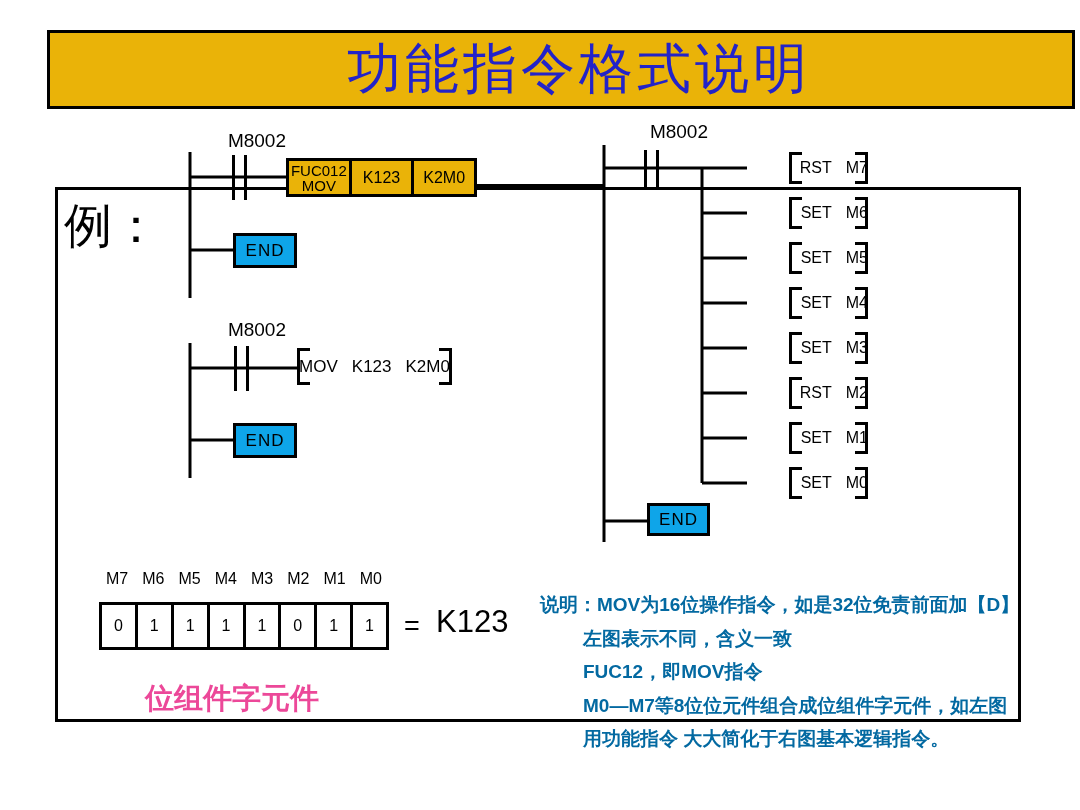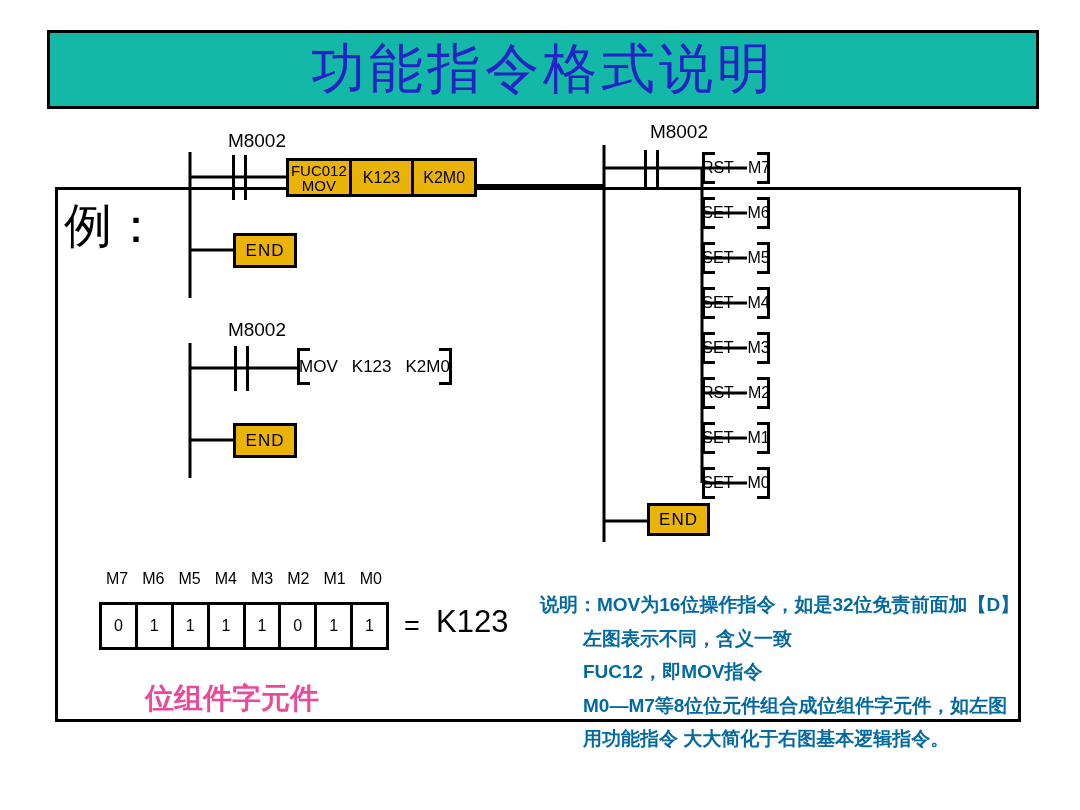--- a/index.html
+++ b/index.html
@@ -3,48 +3,48 @@
 <meta charset="utf-8">
 <style>
   html,body{margin:0;padding:0;background:#fff;}
   #slide{position:relative;width:1080px;height:810px;background:#ffffff;overflow:hidden;
          font-family:"Liberation Sans",sans-serif;color:#000;}
   .abs{position:absolute;}
   .serif{font-family:"Liberation Serif",serif;}
 
   
   .title-box{left:47px;top:30px;width:986px;height:73px;border:3px solid #000;
-             display:flex;align-items:center;justify-content:center;background:#14b8a6;}
+             display:flex;align-items:center;justify-content:center;background:#eab308;padding-left:36px;}
   .title-text{font-size:54px;letter-spacing:4px;font-family:"Liberation Serif",serif;}
 
   
   .big-box{left:55px;top:187px;width:966px;height:535px;border:3px solid #000;box-sizing:border-box;}
 
   .example{left:64px;top:194px;font-size:48px;font-family:"Liberation Serif",serif;}
 
   svg.wires{left:0;top:0;width:1080px;height:810px;pointer-events:none;}
   svg.wires path{stroke:#000;stroke-width:3;fill:none;}
 
   .contact-label{font-size:19px;width:70px;text-align:right;}
 
-  .end-box{border:3px solid #000;background:#eab308;display:flex;align-items:center;
+  .end-box{border:3px solid #000;background:#0ea5e9;display:flex;align-items:center;
            justify-content:center;font-size:17px;letter-spacing:1px;box-sizing:border-box;text-align:center;}
 
   .fuc-box{left:286px;top:158px;width:191px;height:39px;border:3px solid #000;background:#eab308;
            display:flex;box-sizing:border-box;}
   .fuc-cell{flex:1;display:flex;flex-direction:column;align-items:center;justify-content:center;
             border-left:3px solid #000;font-size:16px;line-height:16px;}
   .fuc-cell:first-child{border-left:none;font-size:15px;line-height:15px;}
 
   .bracket{display:flex;align-items:center;justify-content:center;box-sizing:border-box;}
   .bracket::before{content:"";position:absolute;left:0;top:0;bottom:0;width:10px;
                    border:3px solid #000;border-right:none;}
   .bracket::after{content:"";position:absolute;right:0;top:0;bottom:0;width:10px;
                   border:3px solid #000;border-left:none;}
-  .instr-row{left:702px;width:68px;height:32px;font-size:16px;gap:14px;}
+  .instr-row{left:789px;width:79px;height:32px;font-size:16px;gap:14px;justify-content:flex-end;}
   .instr-mid{left:297px;top:348px;width:155px;height:37px;font-size:17px;gap:14px;}
 
   
   .bit-headers{left:99px;top:570px;width:290px;display:flex;}
   .bit-headers span{flex:1;text-align:center;font-size:16px;}
   .bit-table{left:99px;top:602px;width:290px;height:48px;border:3px solid #000;background:#fff;
              display:flex;box-sizing:border-box;}
   .bit-cell{flex:1;display:flex;align-items:center;justify-content:center;
             border-left:3px solid #000;font-size:16px;}
   .bit-cell:first-child{border-left:none;}

